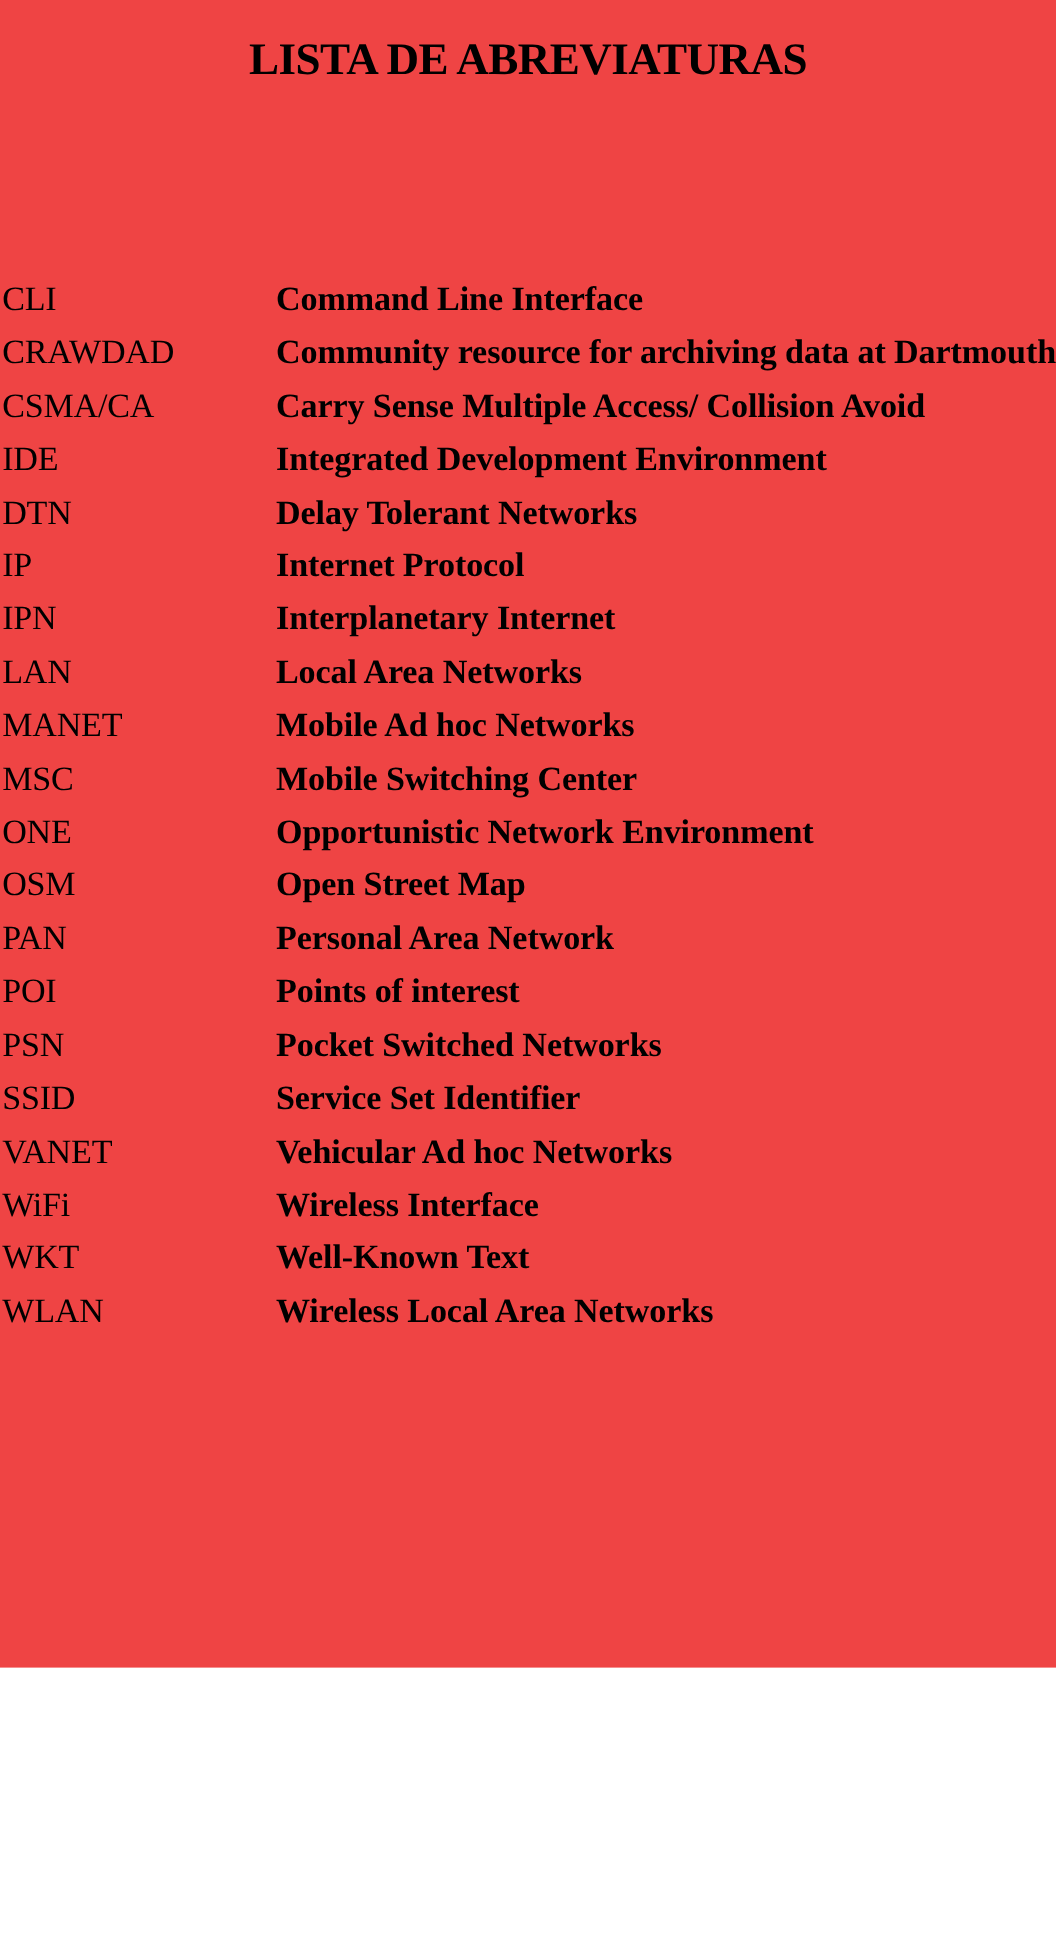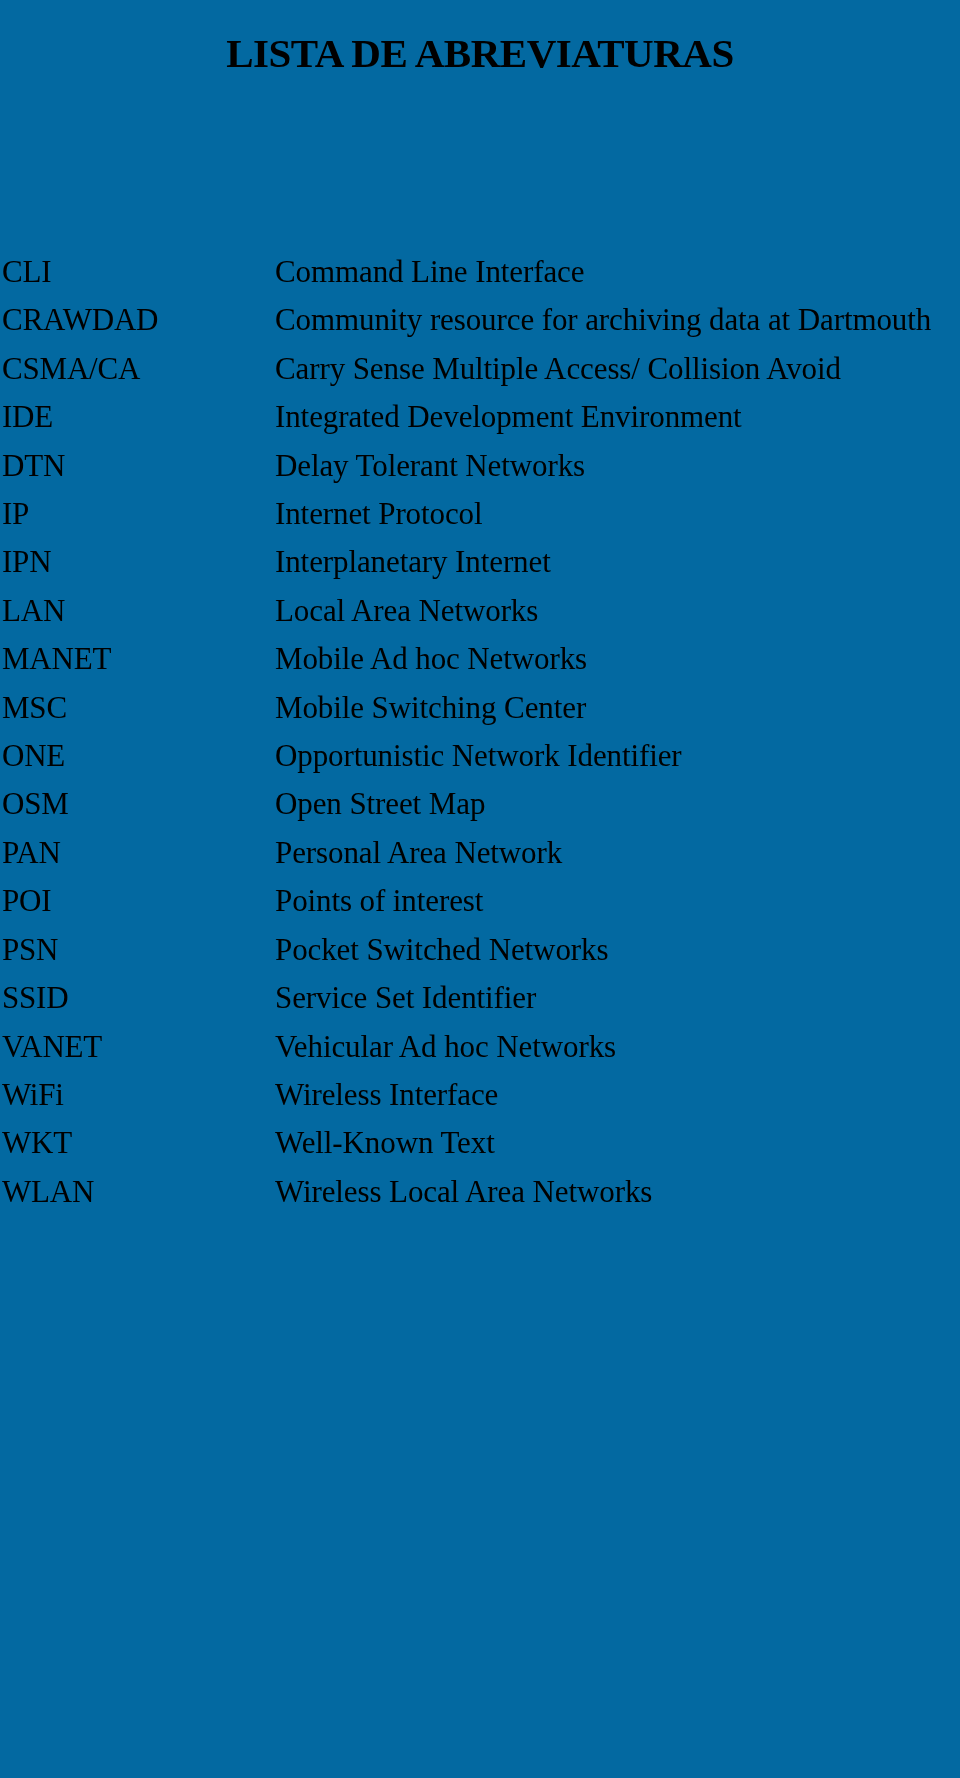--- a/index.html
+++ b/index.html
@@ -13,22 +13,22 @@
     position: relative;
     font-family: "Liberation Serif", "DejaVu Serif", serif;
     color: #000000;
     overflow: hidden;
   }
 
   .page {
     position: absolute;
     inset: 0;
     width: 960px;
-    height: 1778px;
-    background: #0369a1;
+    height: 1516px;
+    background: #ef4444;
   }
 
   .page-title {
     position: absolute;
     top: 0px;
     left: 0;
     width: 960px;
     text-align: center;
     font-family: "Liberation Serif", "DejaVu Serif", serif;
     font-weight: bold;
@@ -61,20 +61,21 @@
   }
 
   td.col-abbrev {
     width: 273px;
     letter-spacing: -0.2px;
   }
 
   td.col-definition {
     width: 685px;
     letter-spacing: -0.1px;
+    font-weight: bold;
   }
 
   .page-number {
     position: absolute;
     left: 0;
     width: 960px;
     top: 1736px;
     text-align: center;
     font-size: 31px;
     line-height: 40px;
@@ -126,21 +127,21 @@
         <tr>
           <td class="col-abbrev">MANET</td>
           <td class="col-definition">Mobile Ad hoc Networks</td>
         </tr>
         <tr>
           <td class="col-abbrev">MSC</td>
           <td class="col-definition">Mobile Switching Center</td>
         </tr>
         <tr>
           <td class="col-abbrev">ONE</td>
-          <td class="col-definition">Opportunistic Network Identifier</td>
+          <td class="col-definition">Opportunistic Network Environment</td>
         </tr>
         <tr>
           <td class="col-abbrev">OSM</td>
           <td class="col-definition">Open Street Map</td>
         </tr>
         <tr>
           <td class="col-abbrev">PAN</td>
           <td class="col-definition">Personal Area Network</td>
         </tr>
         <tr>

